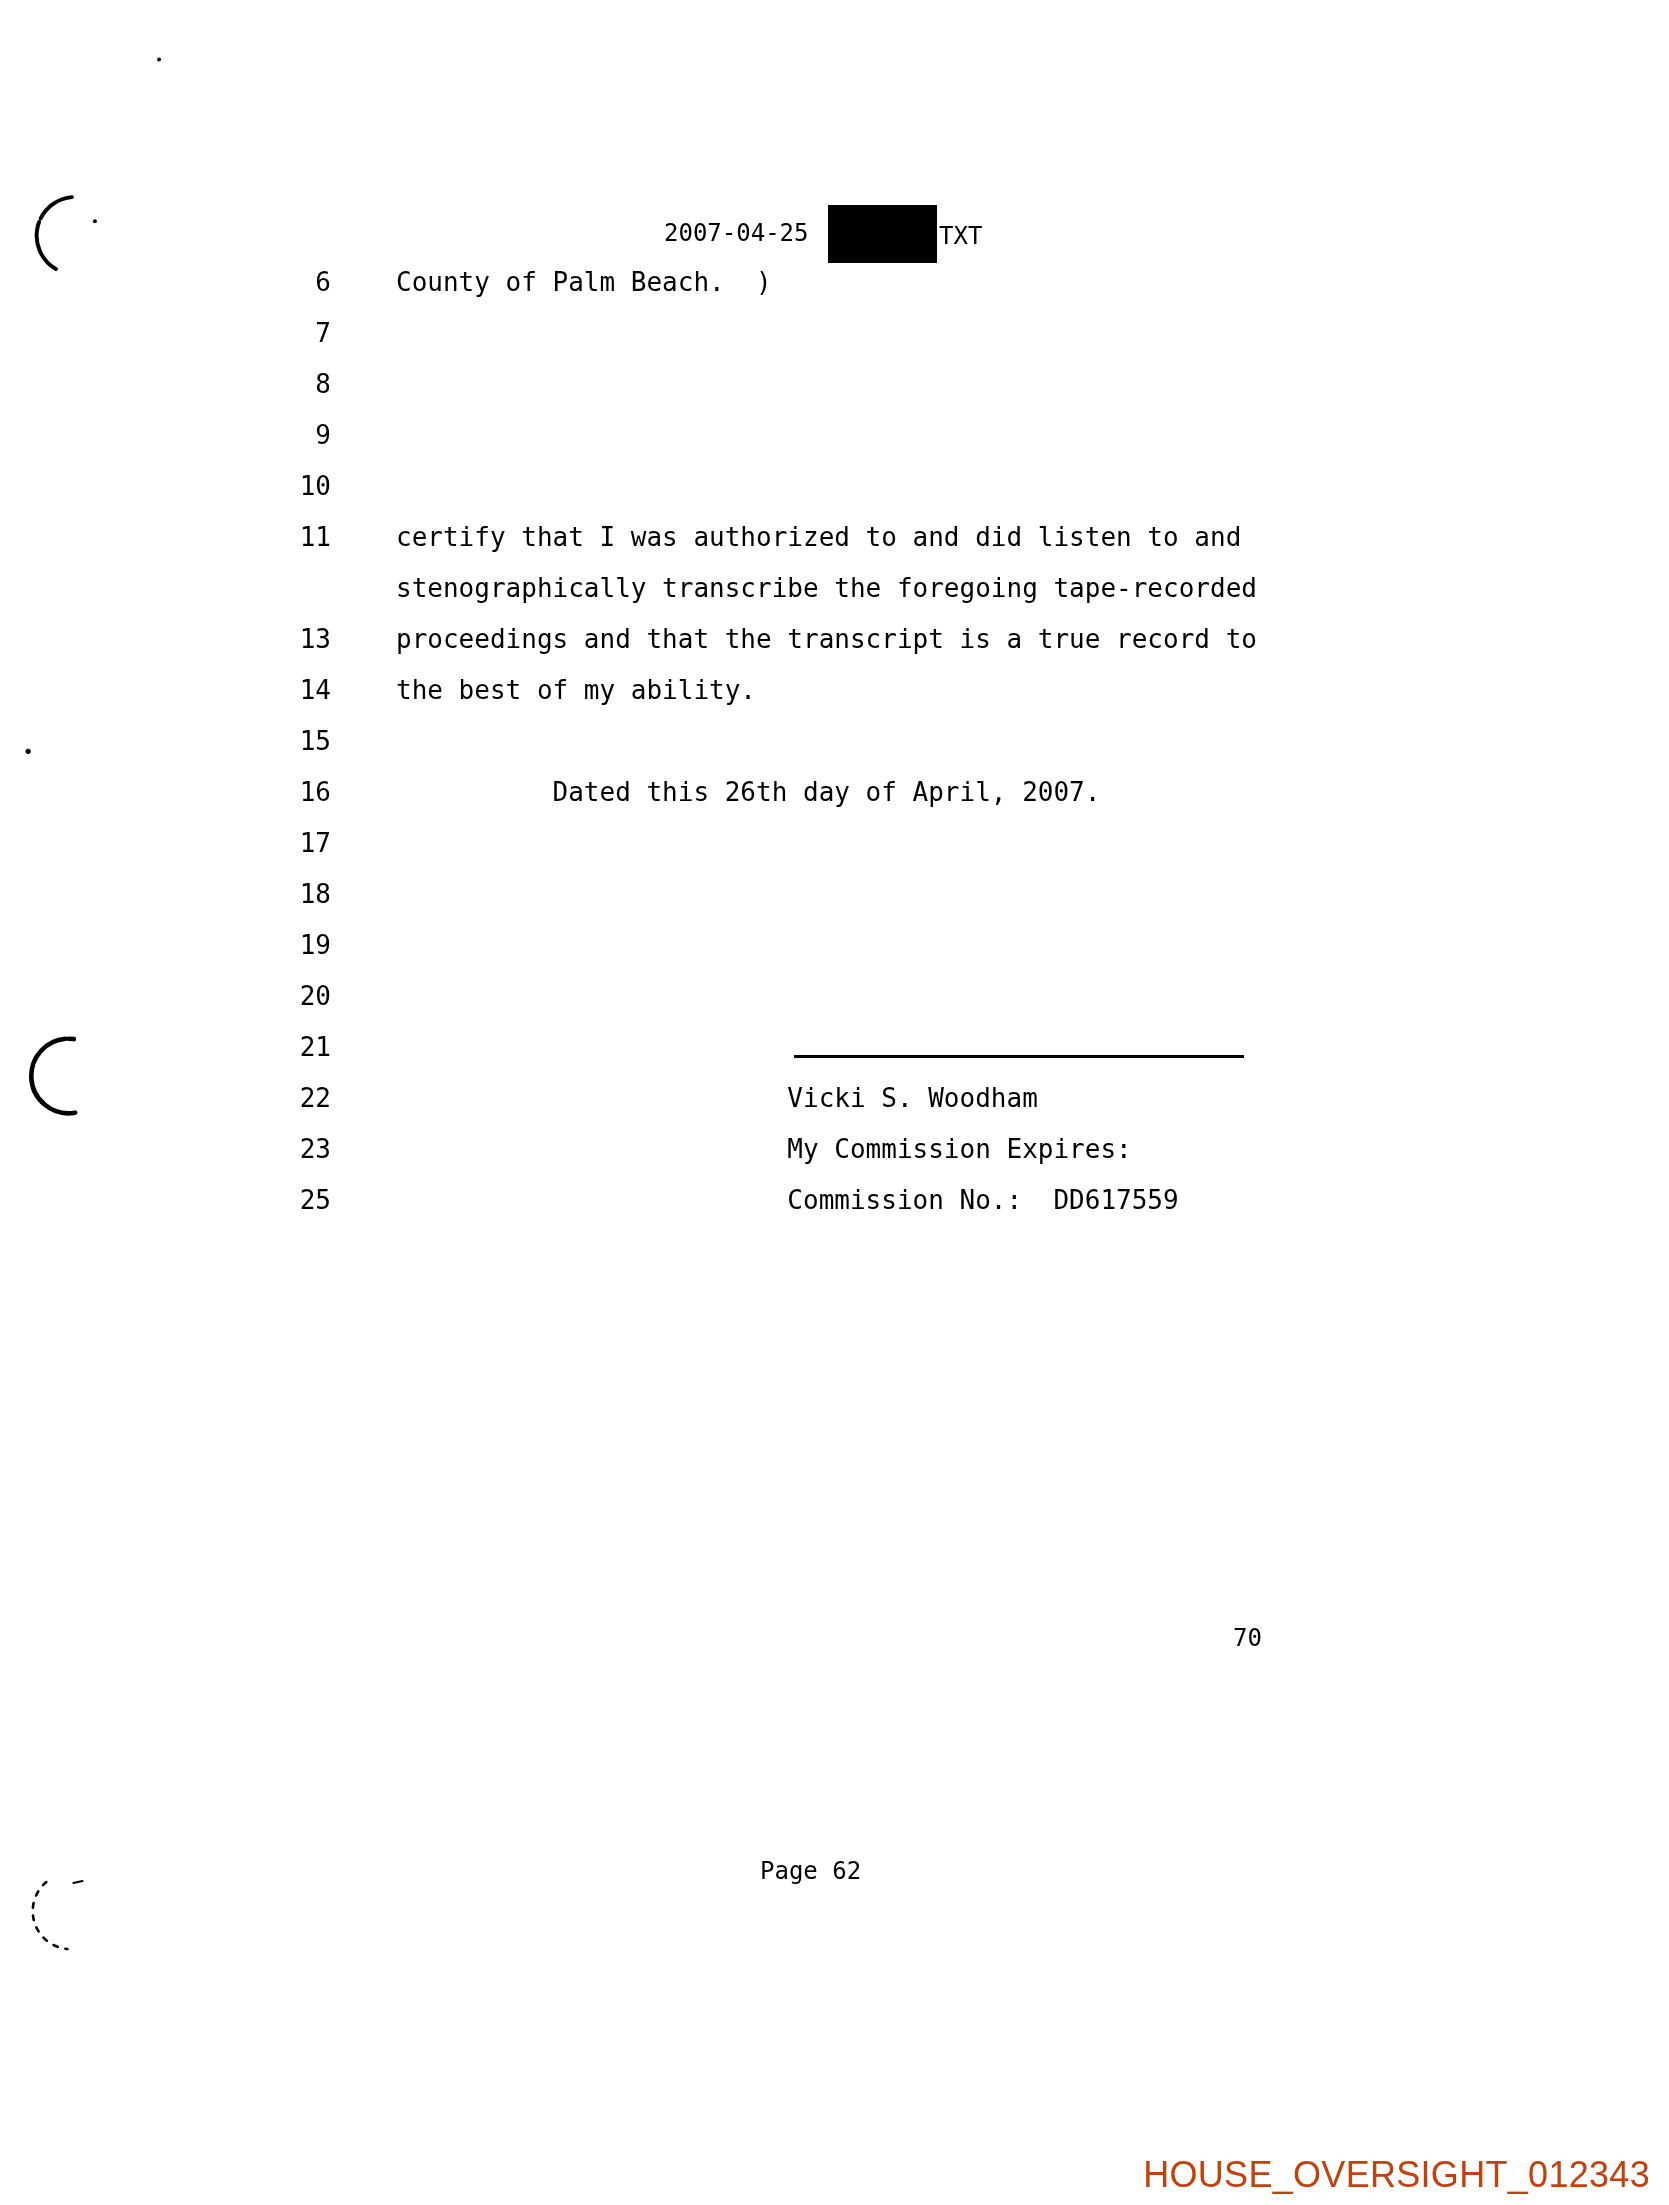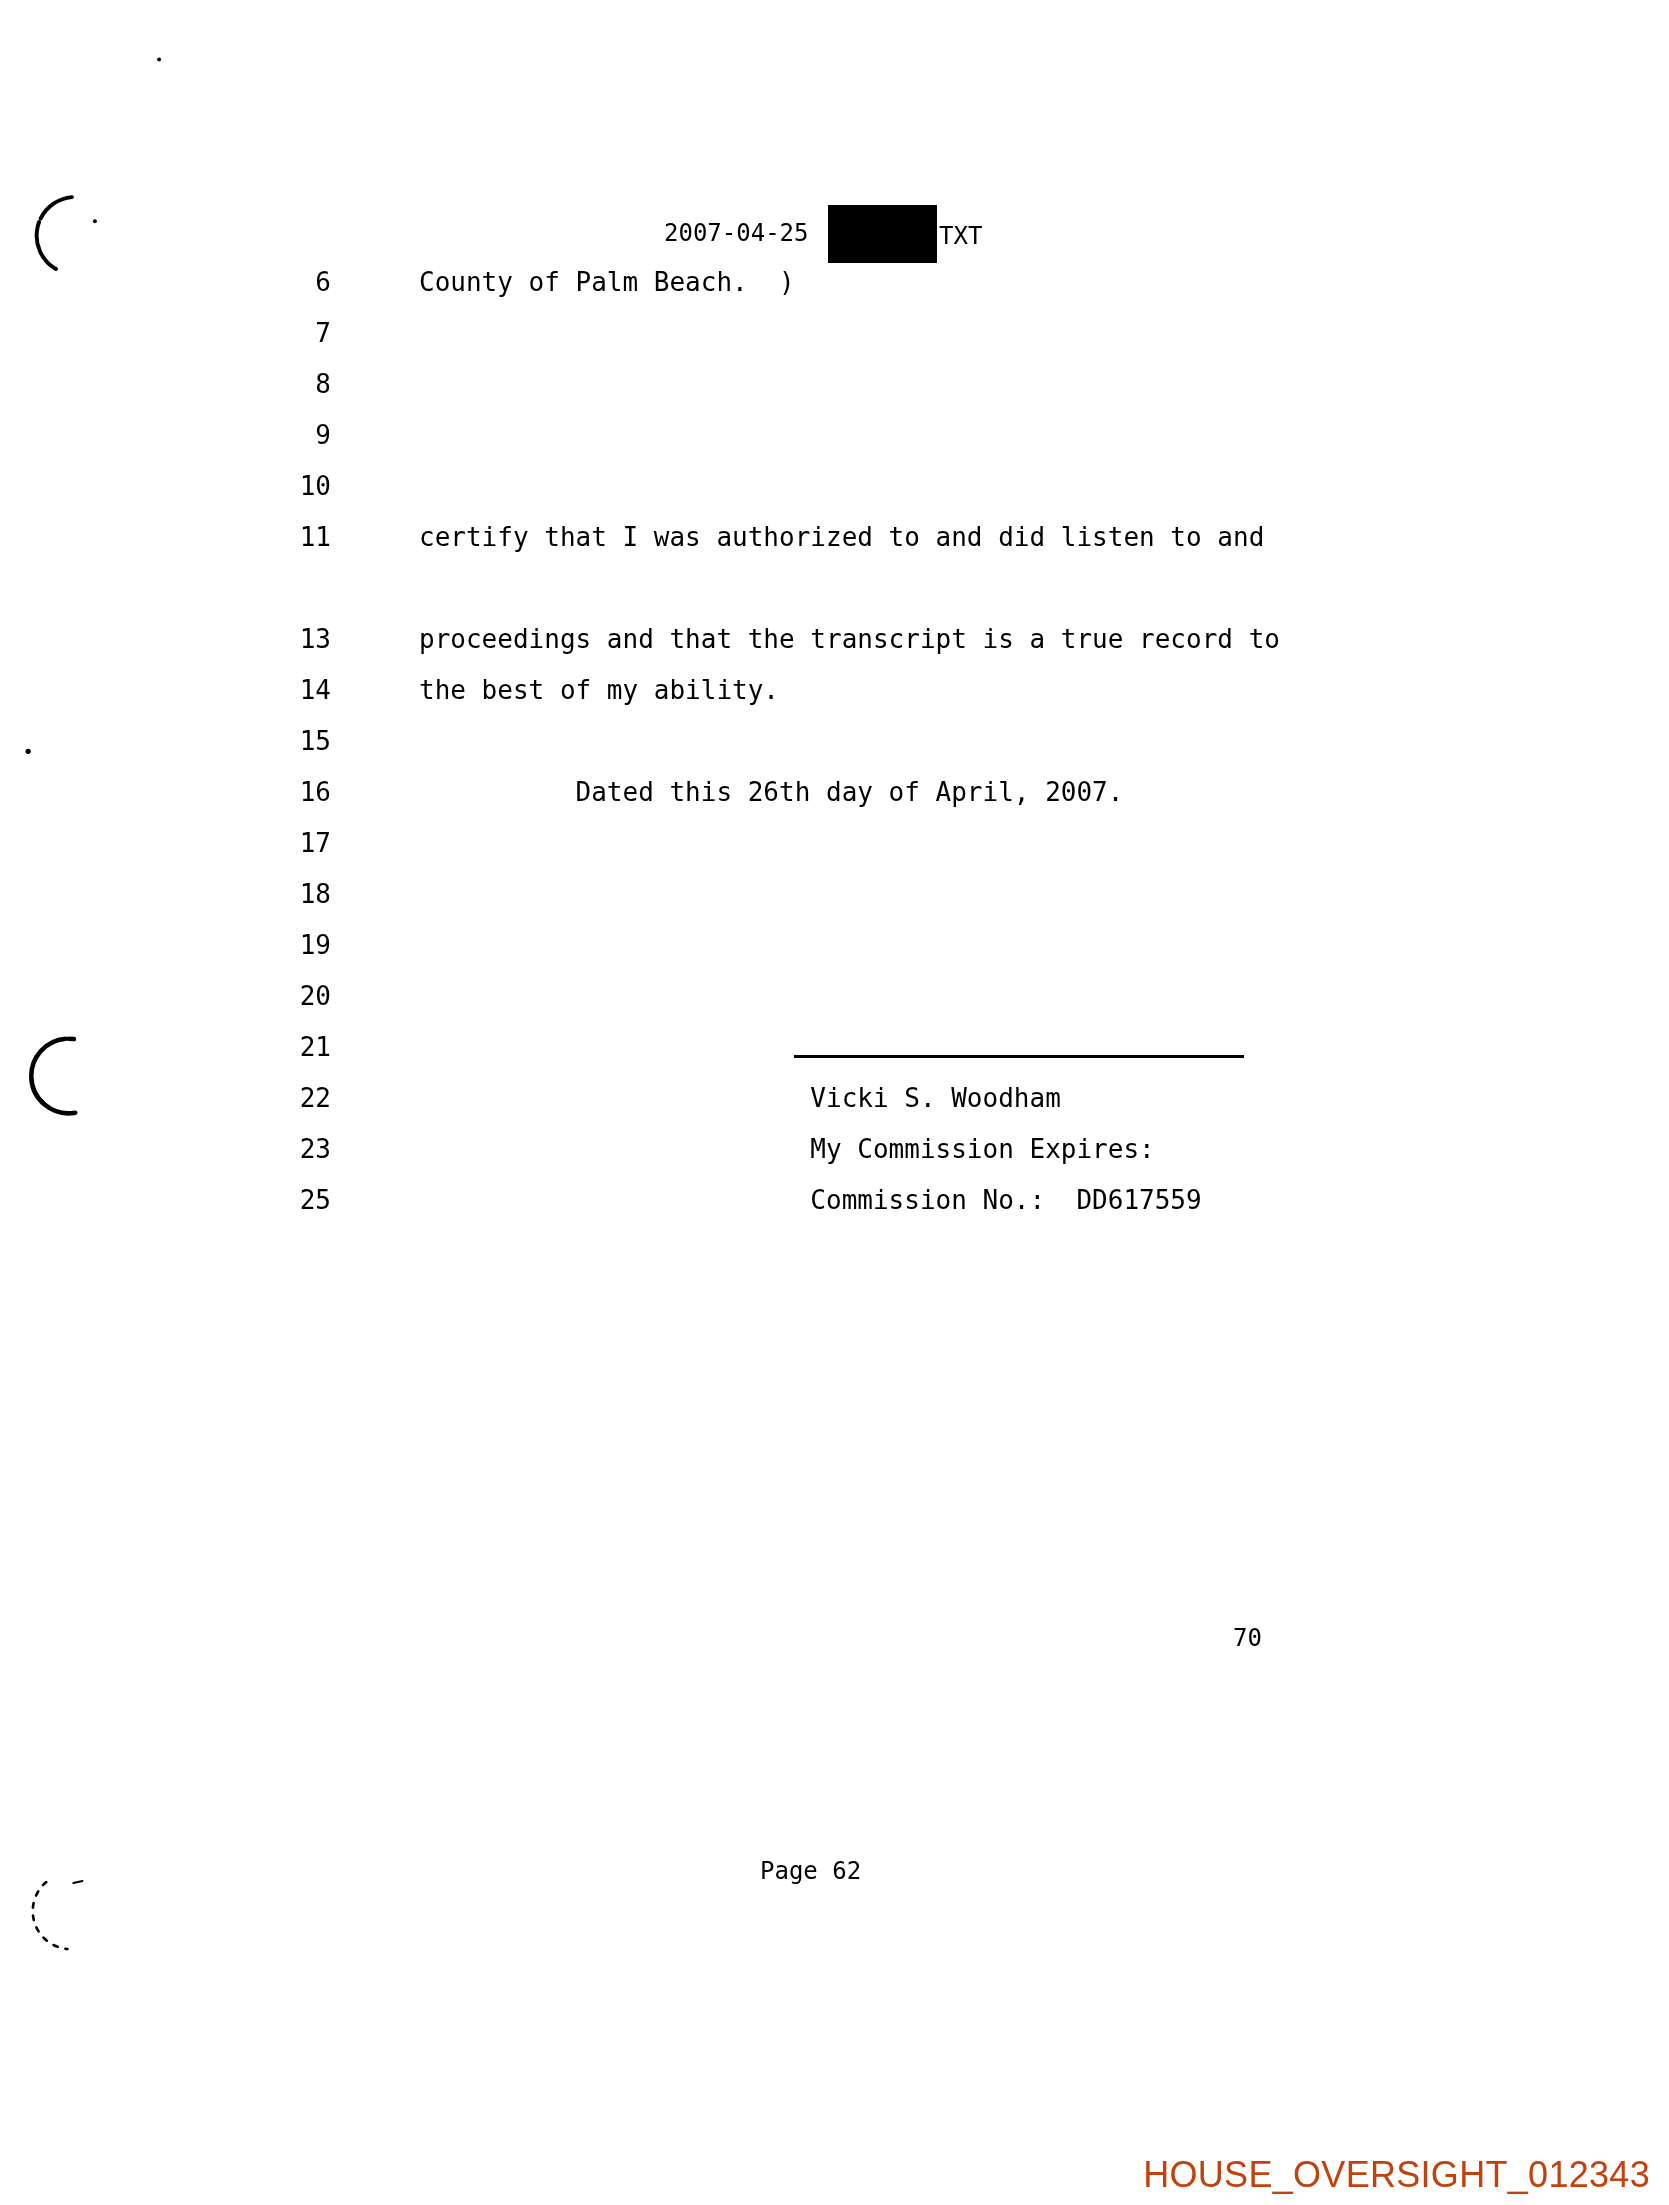--- a/index.html
+++ b/index.html
@@ -23,21 +23,21 @@
 
   #lines { position: absolute; left: 0; top: 257px; width: 1669px; }
   .line {
     position: relative; height: 51px;
     font-size: 26px; line-height: 51px; white-space: pre;
   }
   .line .num {
     position: absolute; left: 0; top: 0; width: 331px;
     text-align: right; display: inline-block;
   }
-  .line .txt { position: absolute; left: 419px; top: 0; }
+  .line .txt { position: absolute; left: 396px; top: 0; }
   .sigline {
     position: absolute; left: 794px; top: 33px; width: 450px; height: 0;
     border-bottom: 3.3px solid #000000;
   }
 
   .page-number-60 { left: 1233px; top: 1625px; }
   .page-label { left: 760px; top: 1858px; }
   .bates {
     position: absolute; right: 19px; top: 2157px;
     font-family: "Liberation Sans", sans-serif;
@@ -68,21 +68,21 @@
   <div class="redaction-box"></div>
   <span class="abs mono40 header-ext">TXT</span>
 
   <div id="lines">
       <div class="line"><span class="num">6</span><span class="txt">County of Palm Beach.  )</span></div>
       <div class="line"><span class="num">7</span><span class="txt"></span></div>
       <div class="line"><span class="num">8</span><span class="txt"></span></div>
       <div class="line"><span class="num">9</span><span class="txt"></span></div>
       <div class="line"><span class="num">10</span></div>
       <div class="line"><span class="num">11</span><span class="txt">certify that I was authorized to and did listen to and</span></div>
-      <div class="line"></div>
+      <div class="line"><span class="txt">stenographically transcribe the foregoing tape-recorded</span></div>
       <div class="line"><span class="num">13</span><span class="txt">proceedings and that the transcript is a true record to</span></div>
       <div class="line"><span class="num">14</span><span class="txt">the best of my ability.</span></div>
       <div class="line"><span class="num">15</span><span class="txt"></span></div>
       <div class="line"><span class="num">16</span><span class="txt">          Dated this 26th day of April, 2007.</span></div>
       <div class="line"><span class="num">17</span><span class="txt"></span></div>
       <div class="line"><span class="num">18</span><span class="txt"></span></div>
       <div class="line"><span class="num">19</span><span class="txt"></span></div>
       <div class="line"><span class="num">20</span><span class="txt"></span></div>
       <div class="line"><span class="num">21</span><span class="txt"></span><div class="sigline"></div></div>
       <div class="line"><span class="num">22</span><span class="txt">                         Vicki S. Woodham</span></div>

